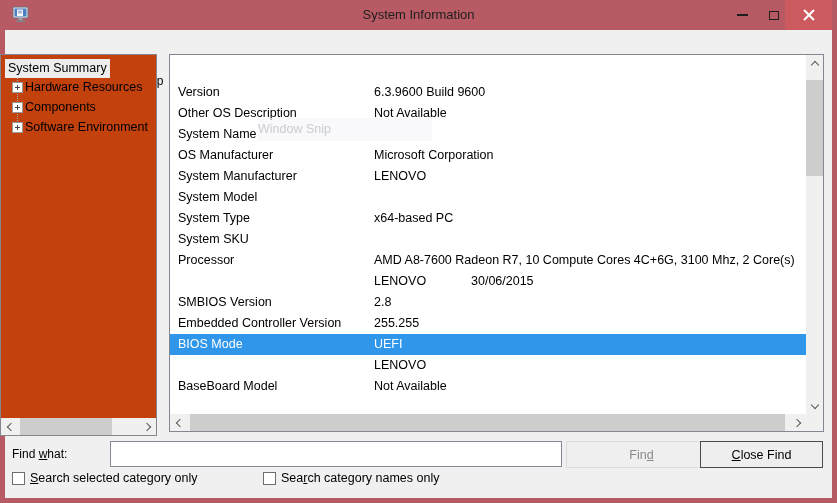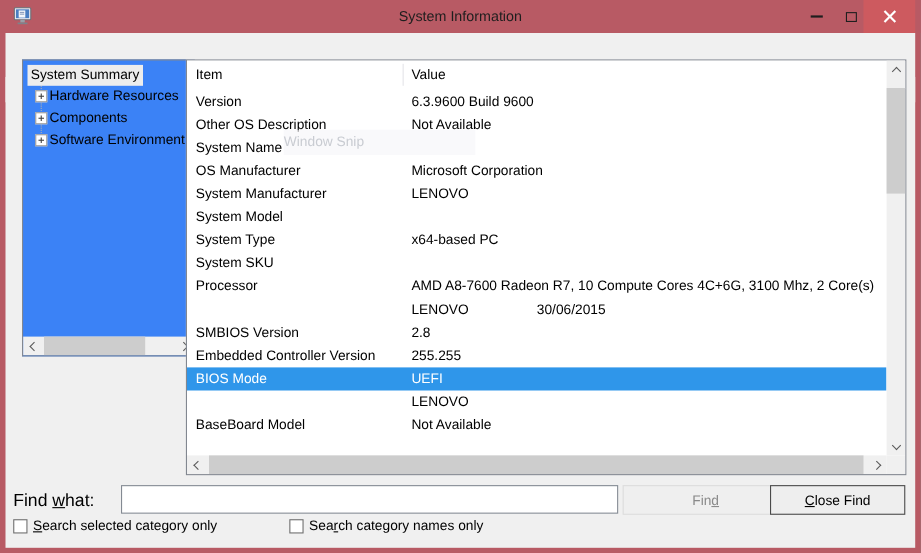--- a/index.html
+++ b/index.html
@@ -27,21 +27,21 @@
   .glyph-close{position:relative;width:12px;height:12px;}
   .glyph-close::before,.glyph-close::after{content:"";position:absolute;left:5px;top:-1px;width:2px;height:14px;background:#fff;}
   .glyph-close::before{transform:rotate(45deg);}
   .glyph-close::after{transform:rotate(-45deg);}
 
   
   .menubar{position:absolute;left:5px;top:30px;width:827px;height:23px;background:#f0f0f0;display:flex;align-items:center;padding-left:5px;margin-top:40px;}
   .menu-item{padding:0 9px;font-size:12px;color:#000;height:23px;line-height:23px;}
 
   
-  .tree-panel{position:absolute;left:20px;top:54px;width:157px;height:270px;background:#3b82f6;border:1px solid var(--panelborder);overflow:hidden;}
+  .tree-panel{position:absolute;left:0;top:54px;width:157px;height:382px;background:#c2410c;border:1px solid var(--panelborder);overflow:hidden;}
   .table-panel{position:absolute;left:169px;top:54px;width:655px;height:378px;background:#fff;border:1px solid var(--panelborder);overflow:hidden;}
 
   
   .tree-item{position:absolute;height:19px;font-size:12.5px;line-height:19px;white-space:nowrap;color:#000;}
   .tree-root{left:4px;top:4px;background:#ededed;padding:0 3px;}
   .tree-child-label{position:absolute;left:24px;height:19px;line-height:19px;font-size:12.5px;white-space:nowrap;color:#000;}
   .expander{position:absolute;left:11px;width:11px;height:11px;border:1px solid #9a9a9a;background:#fff;}
   .expander::before{content:"";position:absolute;left:2px;top:4px;width:5px;height:1px;background:#444;}
   .expander::after{content:"";position:absolute;left:4px;top:2px;width:1px;height:5px;background:#444;}
   .tree-vline{position:absolute;left:16px;top:14px;width:1px;height:56px;border-left:1px dotted #b0b0b0;}
@@ -50,21 +50,21 @@
   .thead{position:absolute;left:0;top:0;width:653px;height:26px;background:#fff;}
   .th{position:absolute;top:0;height:26px;line-height:26px;font-size:12.5px;color:#000;}
   .th-item{left:8px;}
   .th-value{left:204px;}
   .th-sep{position:absolute;left:196px;top:3px;width:1px;height:20px;background:#e4e4e8;}
   .rows{position:absolute;left:0;top:27px;width:636px;height:349px;overflow:hidden;}
   .trow{position:relative;width:100%;height:21px;font-size:12.5px;color:#000;}
   .trow.selected{background:var(--selection);color:#fff;}
   .cell-item{position:absolute;left:8px;top:0;height:21px;line-height:21px;white-space:nowrap;}
   .cell-value{position:absolute;left:204px;top:0;height:21px;line-height:21px;white-space:nowrap;}
-  .cell-value2{position:absolute;left:318px;top:0;height:21px;line-height:21px;white-space:nowrap;text-align:right;}
+  .cell-value2{position:absolute;left:301px;top:0;height:21px;line-height:21px;white-space:nowrap;text-align:right;}
 
   
   .sb{background:#f0f0f0;position:absolute;}
   .sb-h-tree{left:0;bottom:0;width:155px;height:17px;}
   .sb-h-table{left:0;bottom:0;width:636px;height:17px;}
   .sb-v-table{right:0;top:0;width:17px;height:359px;}
   .sb-corner{position:absolute;right:0;bottom:0;width:17px;height:17px;background:#f0f0f0;}
   .sb-btn{position:absolute;width:17px;height:17px;display:flex;align-items:center;justify-content:center;}
   .chev{width:6px;height:6px;border-left:1.5px solid #5a5a5a;border-top:1.5px solid #5a5a5a;}
   .chev-left{transform:rotate(-45deg);margin-left:2px;}
@@ -74,21 +74,21 @@
   .thumb{position:absolute;background:#cdcdcd;}
   .thumb-h-tree{left:19px;top:0;width:92px;height:17px;}
   .thumb-h-table{left:20px;top:0;width:595px;height:17px;}
   .thumb-v-table{left:0;top:25px;width:17px;height:96px;}
 
   
   .snip-overlay{position:absolute;left:258px;top:118px;width:174px;height:23px;background:rgba(246,246,248,0.62);
     color:#c9ccd2;font-size:12.5px;line-height:23px;z-index:6;}
 
   
-  .find-label{position:absolute;left:12px;top:447px;font-size:16px;color:#000;}
+  .find-label{position:absolute;left:12px;top:447px;font-size:12px;color:#000;}
   .find-input{position:absolute;left:110px;top:441px;width:452px;height:26px;background:#fff;border:1px solid #848a93;
     font-size:12.5px;padding:0 4px;outline:none;}
   .btn{position:absolute;top:441px;height:27px;font-size:12.5px;display:flex;align-items:center;justify-content:center;}
   .btn-find{left:566px;width:151px;background:#efefef;border:1px solid #dcdcdc;color:#8a8a8a;}
   .btn-closefind{left:700px;width:123px;background:#eeeeee;border:1px solid #4a4a4a;color:#000;}
   .u{text-decoration:underline;}
 
   
   .cb-group{position:absolute;top:471px;display:flex;align-items:center;font-size:12.5px;color:#000;}
   .cb-1{left:12px;}
@@ -146,25 +146,20 @@
           <div class="chev chev-left"></div>
         </div>
       <div class="thumb thumb-h-tree"></div>
       <div class="sb-btn" style="right:0;top:0">
           <div class="chev chev-right"></div>
         </div>
     </div>
   </div>
 
   <div class="table-panel">
-    <div class="thead">
-      <span class="th th-item">Item</span>
-      <span class="th-sep"></span>
-      <span class="th th-value">Value</span>
-    </div>
 
     <div class="rows">
         <div class="trow">
           <span class="cell-item">Version</span>
           <span class="cell-value">6.3.9600 Build 9600</span>
         </div>
         <div class="trow">
           <span class="cell-item">Other OS Description</span>
           <span class="cell-value">Not Available</span>
         </div>

